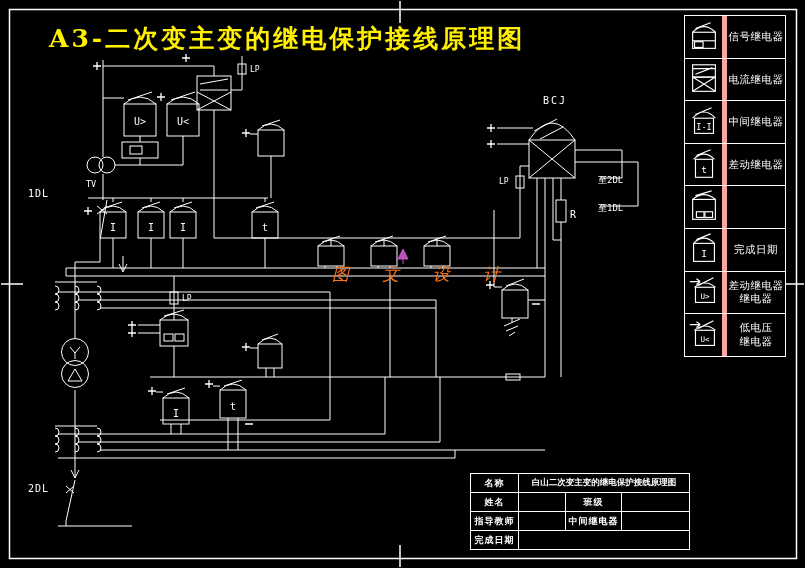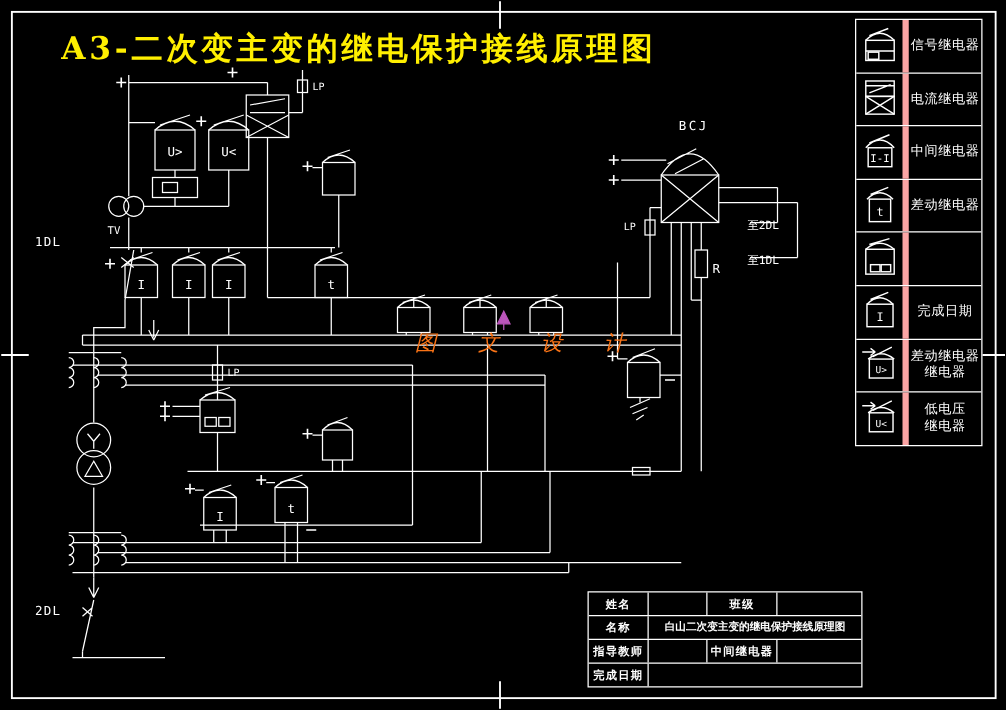--- a/index.html
+++ b/index.html
@@ -343,28 +343,28 @@
     </div>
     <div class="llbl">
       <span>低电压</span>
       <span>继电器</span>
     </div>
   </div>
 </div>
 
 <div class="titleblock">
   <div class="tb-row">
+    <div class="tb-cell w1">名称</div>
+    <div class="tb-cell grow tb-name-val">白山二次变主变的继电保护接线原理图</div>
+  </div>
+  <div class="tb-row">
     <div class="tb-cell w1">姓名</div>
     <div class="tb-cell w2"></div>
     <div class="tb-cell w3">班级</div>
     <div class="tb-cell grow"></div>
-  </div>
-  <div class="tb-row">
-    <div class="tb-cell w1">名称</div>
-    <div class="tb-cell grow tb-name-val">白山二次变主变的继电保护接线原理图</div>
   </div>
   <div class="tb-row">
     <div class="tb-cell w1">指导教师</div>
     <div class="tb-cell w2"></div>
     <div class="tb-cell w3">中间继电器</div>
     <div class="tb-cell grow"></div>
   </div>
   <div class="tb-row">
     <div class="tb-cell w1">完成日期</div>
     <div class="tb-cell grow"></div>

